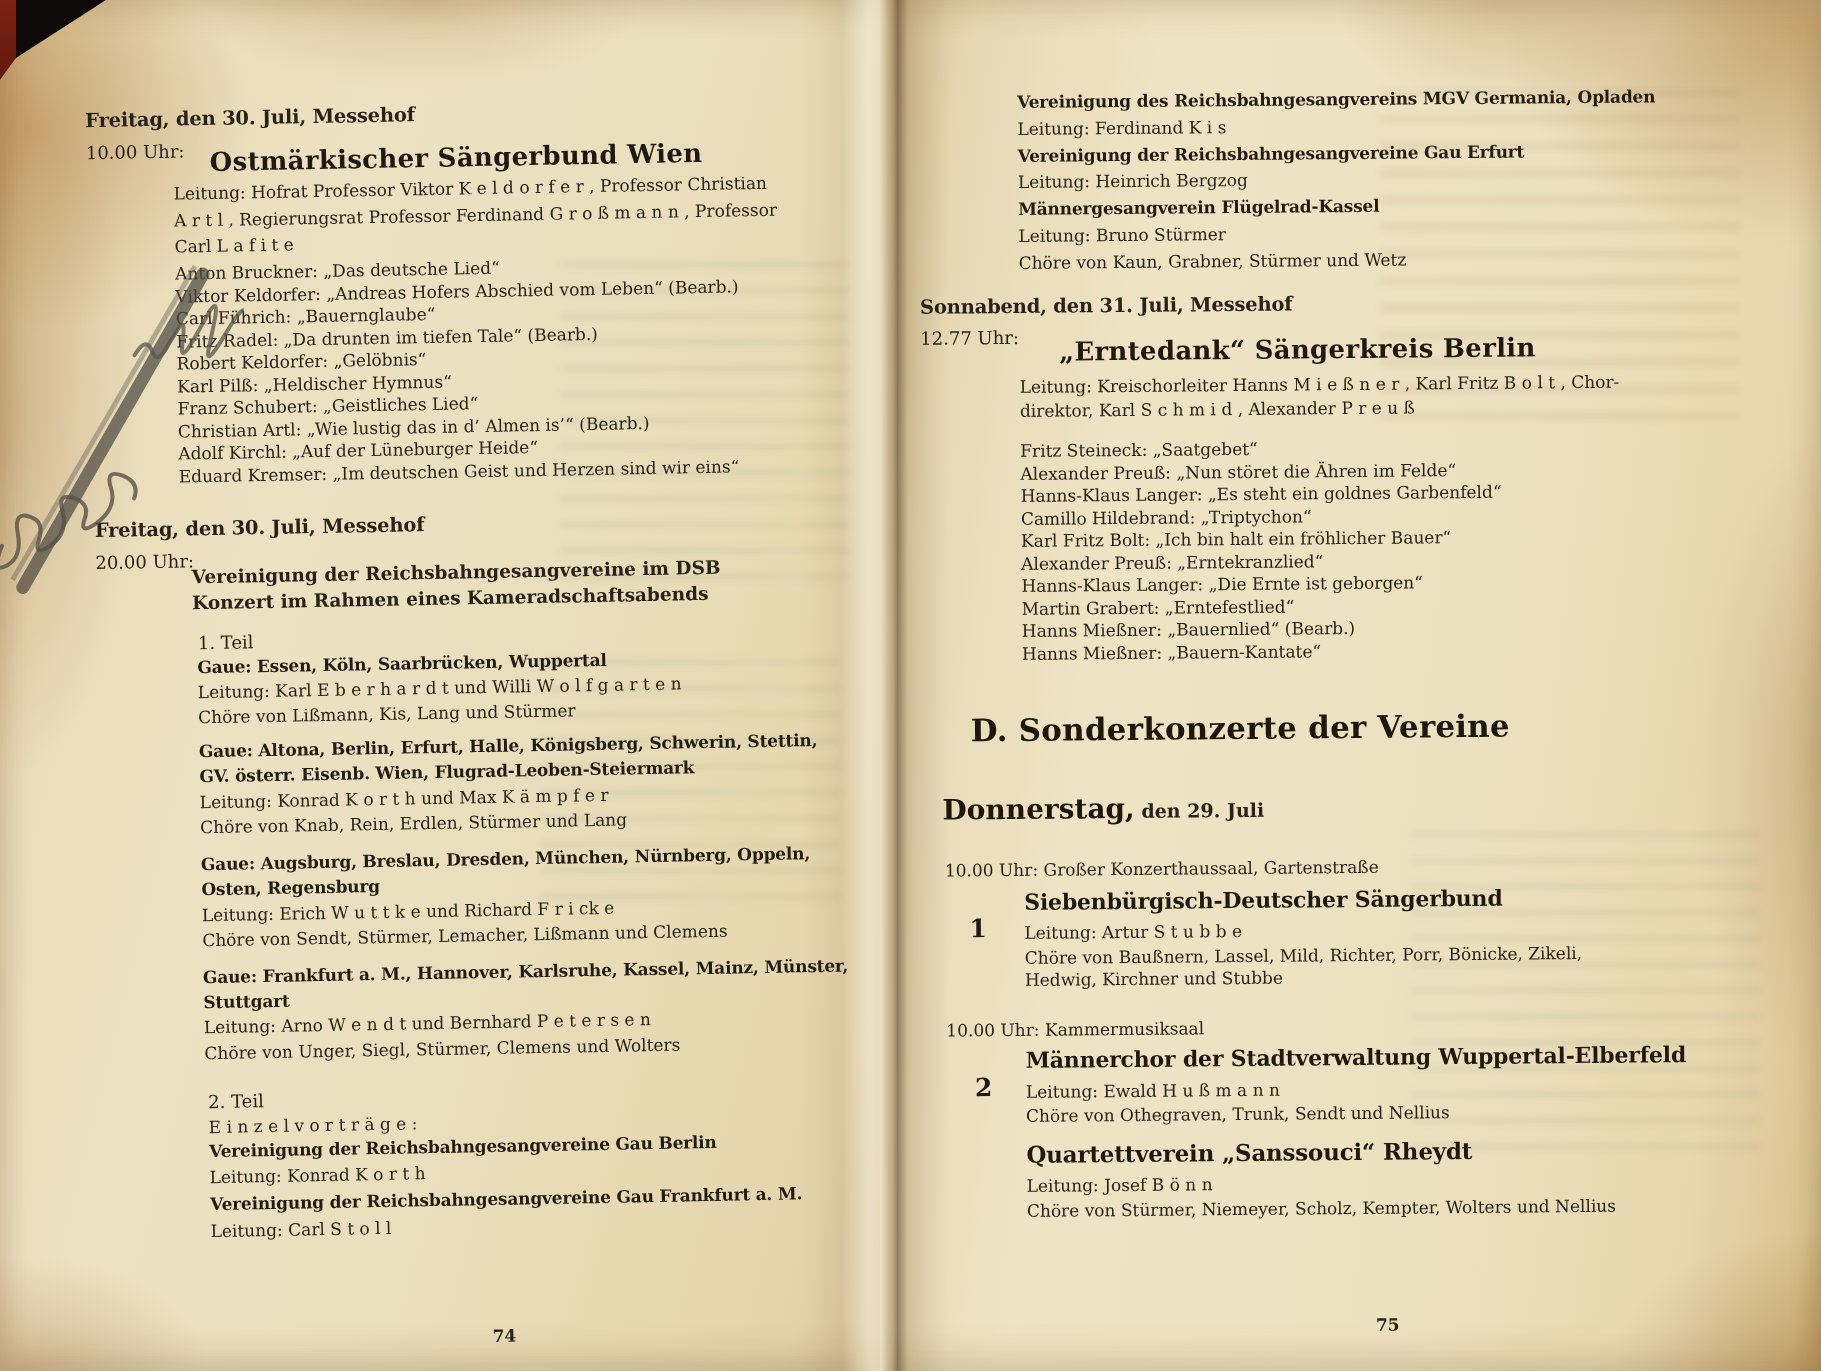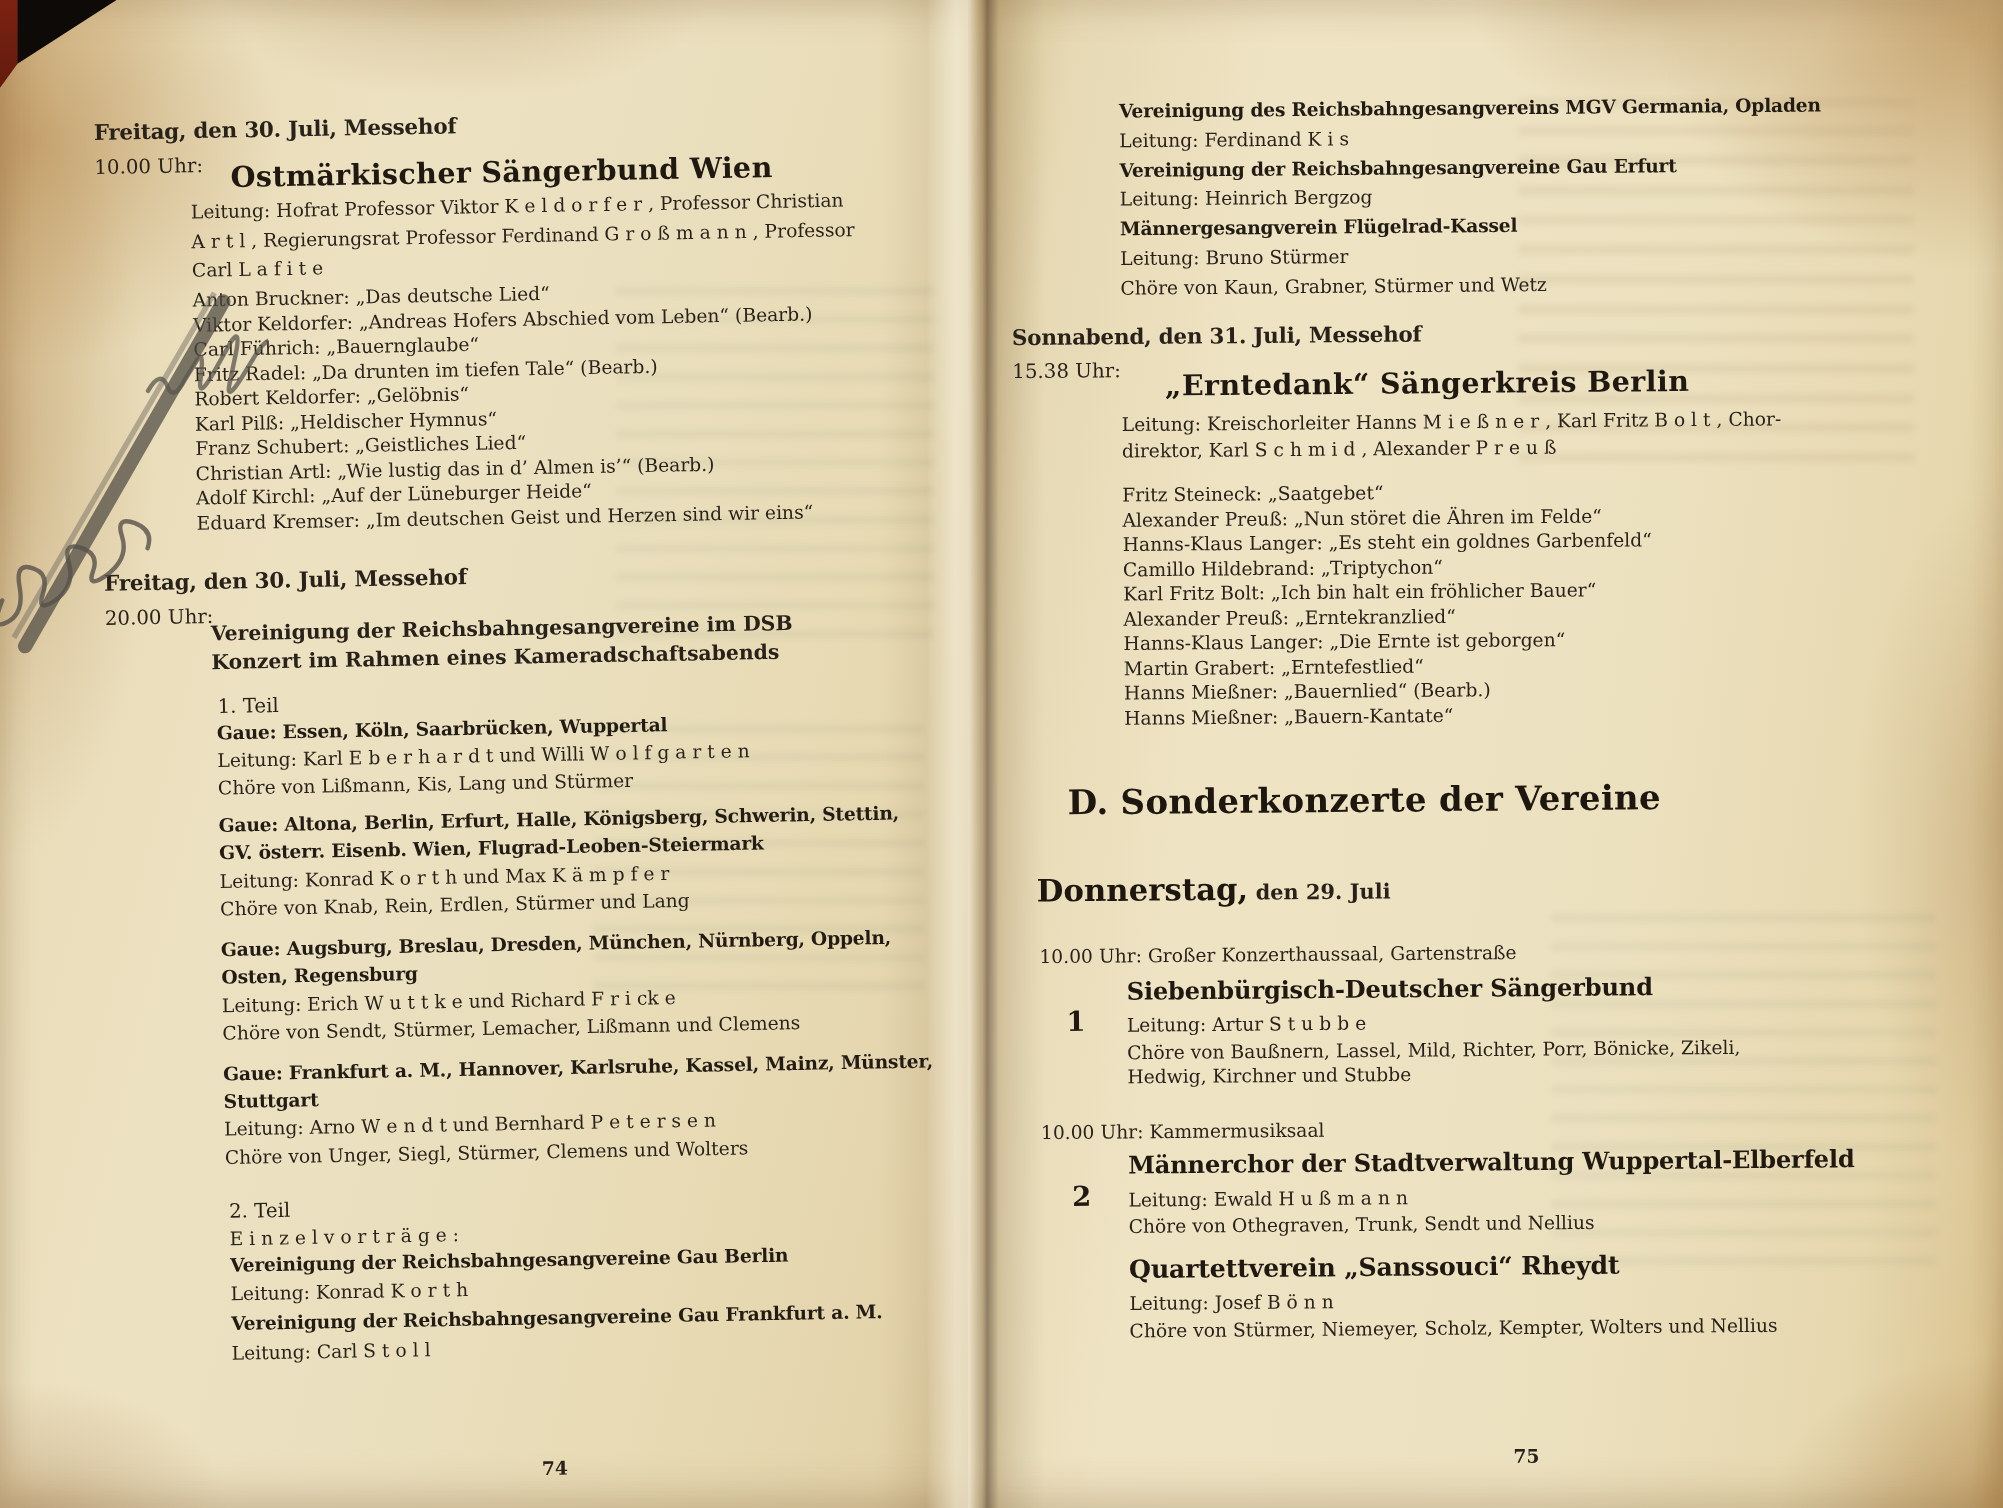--- a/index.html
+++ b/index.html
@@ -152,21 +152,21 @@
       <div class="b">Vereinigung des Reichsbahngesangvereins MGV Germania, Opladen</div>
       <div>Leitung: Ferdinand K i s</div>
       <div class="b">Vereinigung der Reichsbahngesangvereine Gau Erfurt</div>
       <div>Leitung: Heinrich Bergzog</div>
       <div class="b">Männergesangverein Flügelrad-Kassel</div>
       <div>Leitung: Bruno Stürmer</div>
       <div>Chöre von Kaun, Grabner, Stürmer und Wetz</div>
     </div>
 
     <div class="ln date" style="left:923px;top:293px;">Sonnabend, den 31. Juli, Messehof</div>
-    <div class="ln time" style="left:923px;top:324px;">15.38 Uhr:</div>
+    <div class="ln time" style="left:923px;top:324px;">12.77 Uhr:</div>
     <div class="ln h1" style="left:1020px;top:338px;width:560px;text-align:center;">„Erntedank“ Sängerkreis Berlin</div>
 
     <div class="ln stack" style="left:1022px;top:373px;line-height:23.5px;">
       <div>Leitung: Kreischorleiter Hanns M i e ß n e r ,  Karl Fritz B o l t ,  Chor-</div>
       <div>direktor, Karl S c h m i d , Alexander P r e u ß</div>
     </div>
 
     <div class="ln stack pieces" style="left:1022px;top:437px;">
       <div>Fritz Steineck: „Saatgebet“</div>
       <div>Alexander Preuß: „Nun störet die Ähren im Felde“</div>

